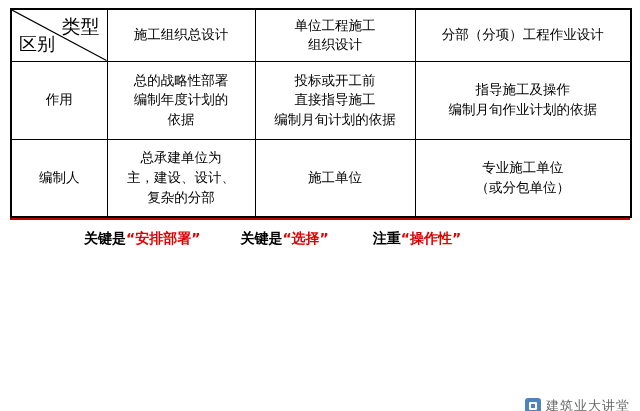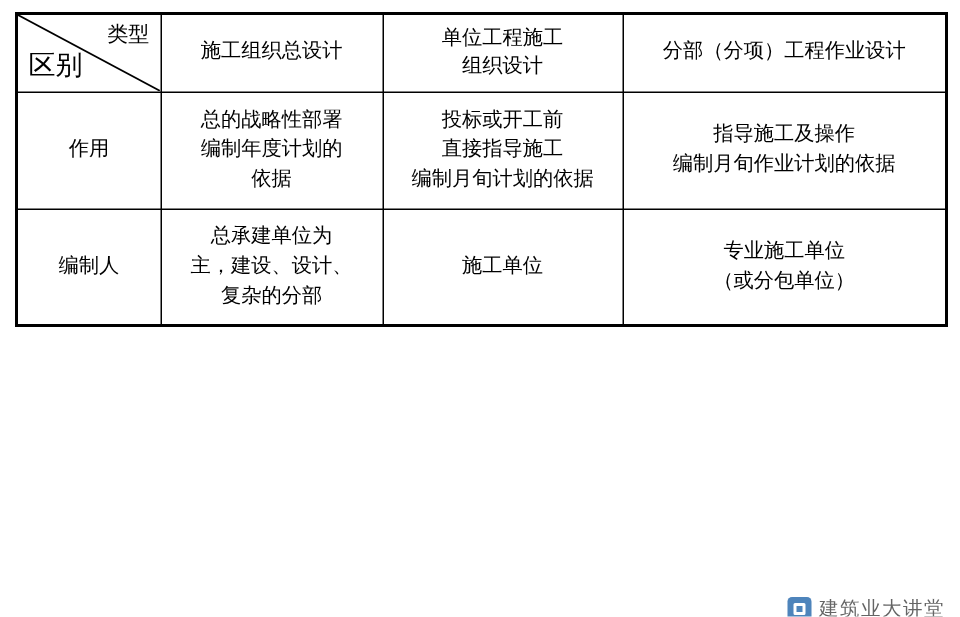--- a/index.html
+++ b/index.html
@@ -51,21 +51,21 @@
   }
   td.corner .diag {
     position: absolute;
     left: 0; top: 0;
     width: 100%; height: 100%;
   }
   td.corner .lbl-type {
     position: absolute;
     top: 3px;
     right: 7px;
-    font-size: 14px;
+    font-size: 19px;
     white-space: nowrap;
   }
   td.corner .lbl-dist {
     position: absolute;
     bottom: 3px;
     left: 7px;
     font-size: 18px;
     white-space: nowrap;
   }
   tr.head td { height: 52px; }
@@ -197,19 +197,26 @@
           <span class="cell-line">施工单位</span>
         </td>
         <td>
           <span class="cell-line">专业施工单位</span>
           <span class="cell-line">（或分包单位）</span>
         </td>
       </tr>
     </tbody>
   </table>
 
+  <div class="footer">
+    <div class="footer-inner">
+      <span class="foot-item f1"><span>关键是</span><span class="red">“安排部署”</span></span>
+      <span class="foot-item f2"><span>关键是</span><span class="red">“选择”</span></span>
+      <span class="foot-item f3"><span>注重</span><span class="red">“操作性”</span></span>
+    </div>
+  </div>
 
   <div class="watermark">
     <span class="wm-mark"></span>
     <span class="wm-text">建筑业大讲堂</span>
   </div>
 
 </div>
 
 </body></html>

